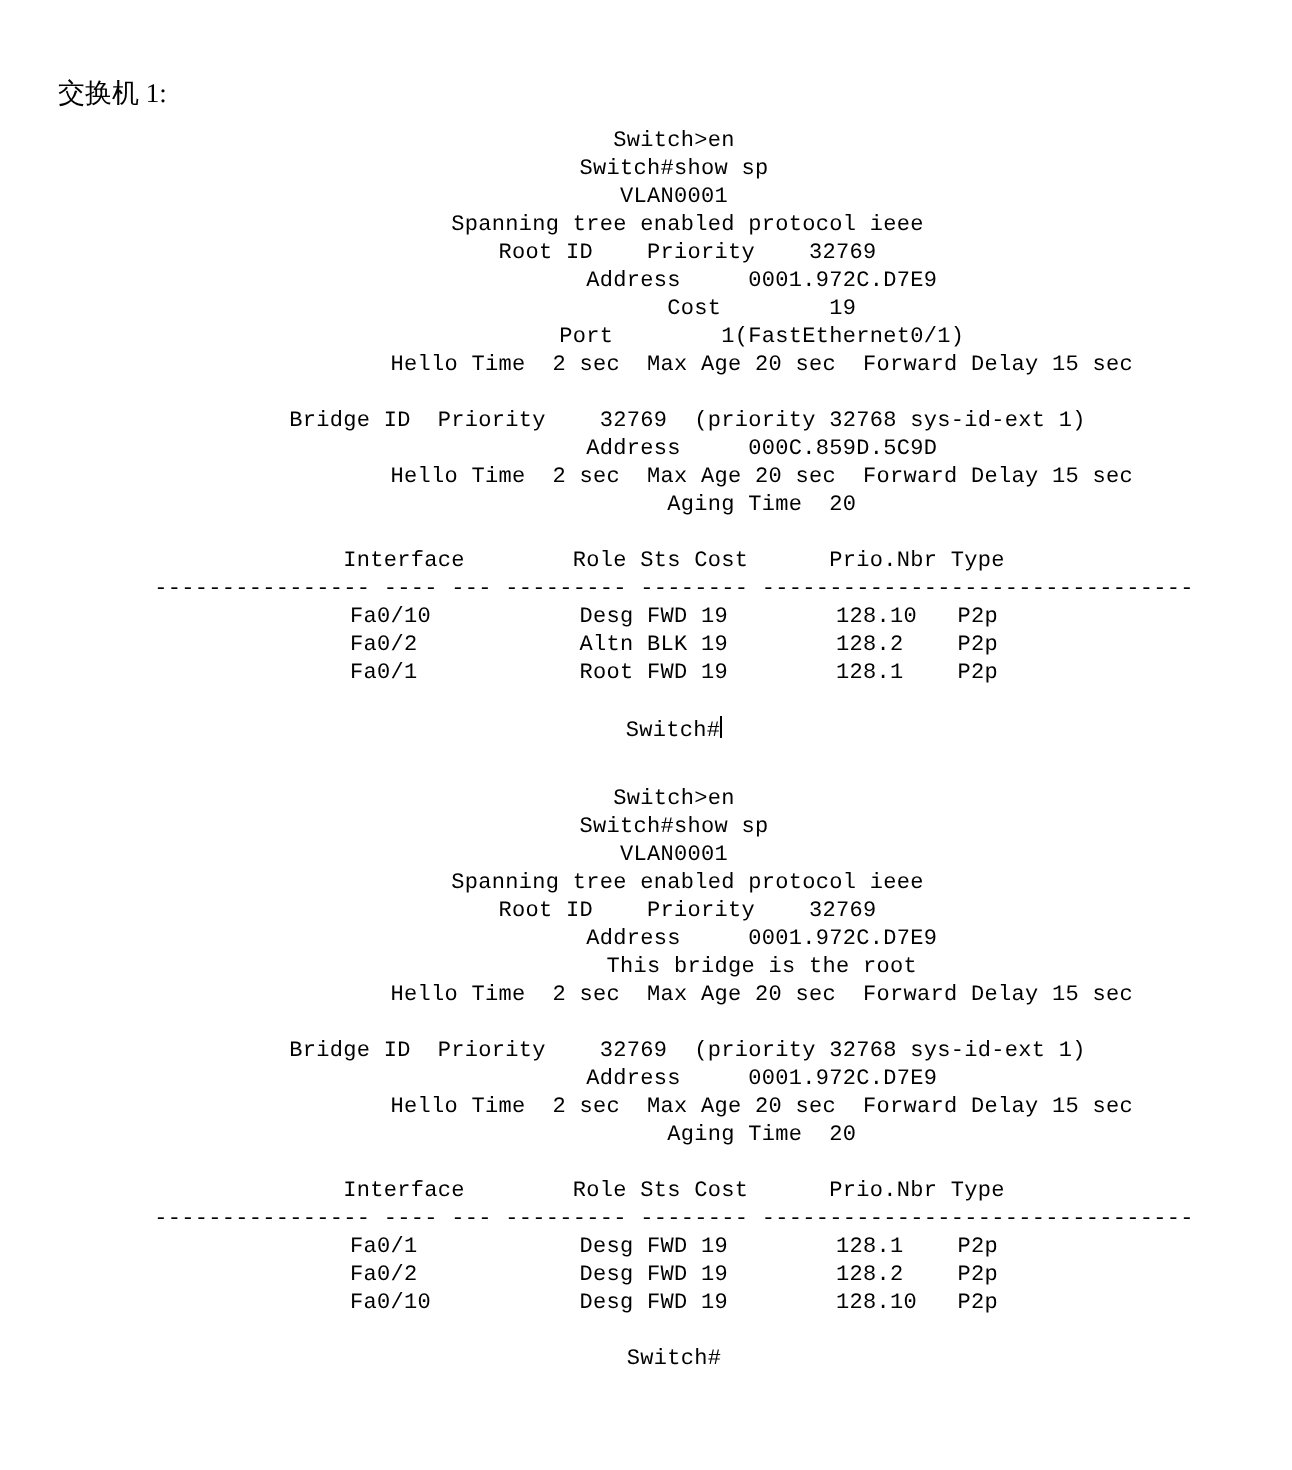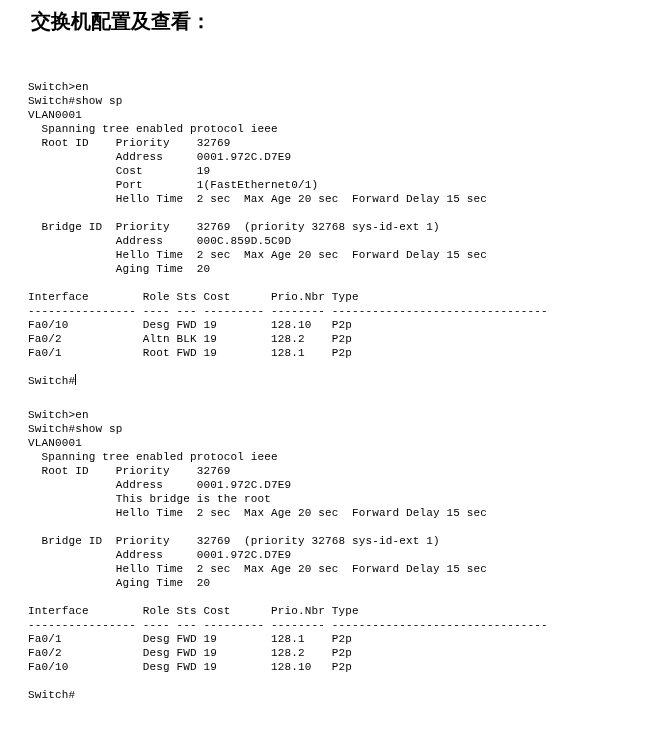--- a/index.html
+++ b/index.html
@@ -45,45 +45,46 @@
     line-height: 14px;
     color: #000000;
     white-space: pre;
     padding-left: 28px;
     margin: 0;
     letter-spacing: 0.15px;
   }
   .term-line {
     white-space: pre;
     min-height: 14px;
+    text-align: center;
   }
   .blank-line {
     min-height: 14px;
   }
   .cursor {
     display: inline-block;
     width: 1px;
     height: 11px;
     background: #000000;
     vertical-align: -1px;
     margin-left: 0px;
   }
   .gap-sm { height: 8px; }
   .gap-md { height: 12px; }
 </style>
 </head>
 <body>
 
 <div class="page">
 
-  <h1 class="doc-title">交换机配置及查看：</h1>
 
   <div class="spacer-1"></div>
 
   <div>
+    <div class="section-label">交换机 1:</div>
     <div class="gap-sm"></div>
     <div class="term"><div class="term-line">Switch&gt;en</div><div class="term-line">Switch#show sp</div><div class="term-line">VLAN0001</div><div class="term-line">  Spanning tree enabled protocol ieee</div><div class="term-line">  Root ID    Priority    32769</div><div class="term-line">             Address     0001.972C.D7E9</div><div class="term-line">             Cost        19</div><div class="term-line">             Port        1(FastEthernet0/1)</div><div class="term-line">             Hello Time  2 sec  Max Age 20 sec  Forward Delay 15 sec</div><div class="term-line blank-line"></div><div class="term-line">  Bridge ID  Priority    32769  (priority 32768 sys-id-ext 1)</div><div class="term-line">             Address     000C.859D.5C9D</div><div class="term-line">             Hello Time  2 sec  Max Age 20 sec  Forward Delay 15 sec</div><div class="term-line">             Aging Time  20</div><div class="term-line blank-line"></div><div class="term-line">Interface        Role Sts Cost      Prio.Nbr Type</div><div class="term-line">---------------- ---- --- --------- -------- --------------------------------</div><div class="term-line">Fa0/10           Desg FWD 19        128.10   P2p</div><div class="term-line">Fa0/2            Altn BLK 19        128.2    P2p</div><div class="term-line">Fa0/1            Root FWD 19        128.1    P2p</div><div class="term-line blank-line"></div><div class="term-line">Switch#<span class="cursor"></span></div></div>
   </div>
 
   <div class="gap-md"></div>
 
   <div>
     <div class="gap-sm"></div>
     <div class="term"><div class="term-line">Switch&gt;en</div><div class="term-line">Switch#show sp</div><div class="term-line">VLAN0001</div><div class="term-line">  Spanning tree enabled protocol ieee</div><div class="term-line">  Root ID    Priority    32769</div><div class="term-line">             Address     0001.972C.D7E9</div><div class="term-line">             This bridge is the root</div><div class="term-line">             Hello Time  2 sec  Max Age 20 sec  Forward Delay 15 sec</div><div class="term-line blank-line"></div><div class="term-line">  Bridge ID  Priority    32769  (priority 32768 sys-id-ext 1)</div><div class="term-line">             Address     0001.972C.D7E9</div><div class="term-line">             Hello Time  2 sec  Max Age 20 sec  Forward Delay 15 sec</div><div class="term-line">             Aging Time  20</div><div class="term-line blank-line"></div><div class="term-line">Interface        Role Sts Cost      Prio.Nbr Type</div><div class="term-line">---------------- ---- --- --------- -------- --------------------------------</div><div class="term-line">Fa0/1            Desg FWD 19        128.1    P2p</div><div class="term-line">Fa0/2            Desg FWD 19        128.2    P2p</div><div class="term-line">Fa0/10           Desg FWD 19        128.10   P2p</div><div class="term-line blank-line"></div><div class="term-line">Switch#</div></div>
   </div>

